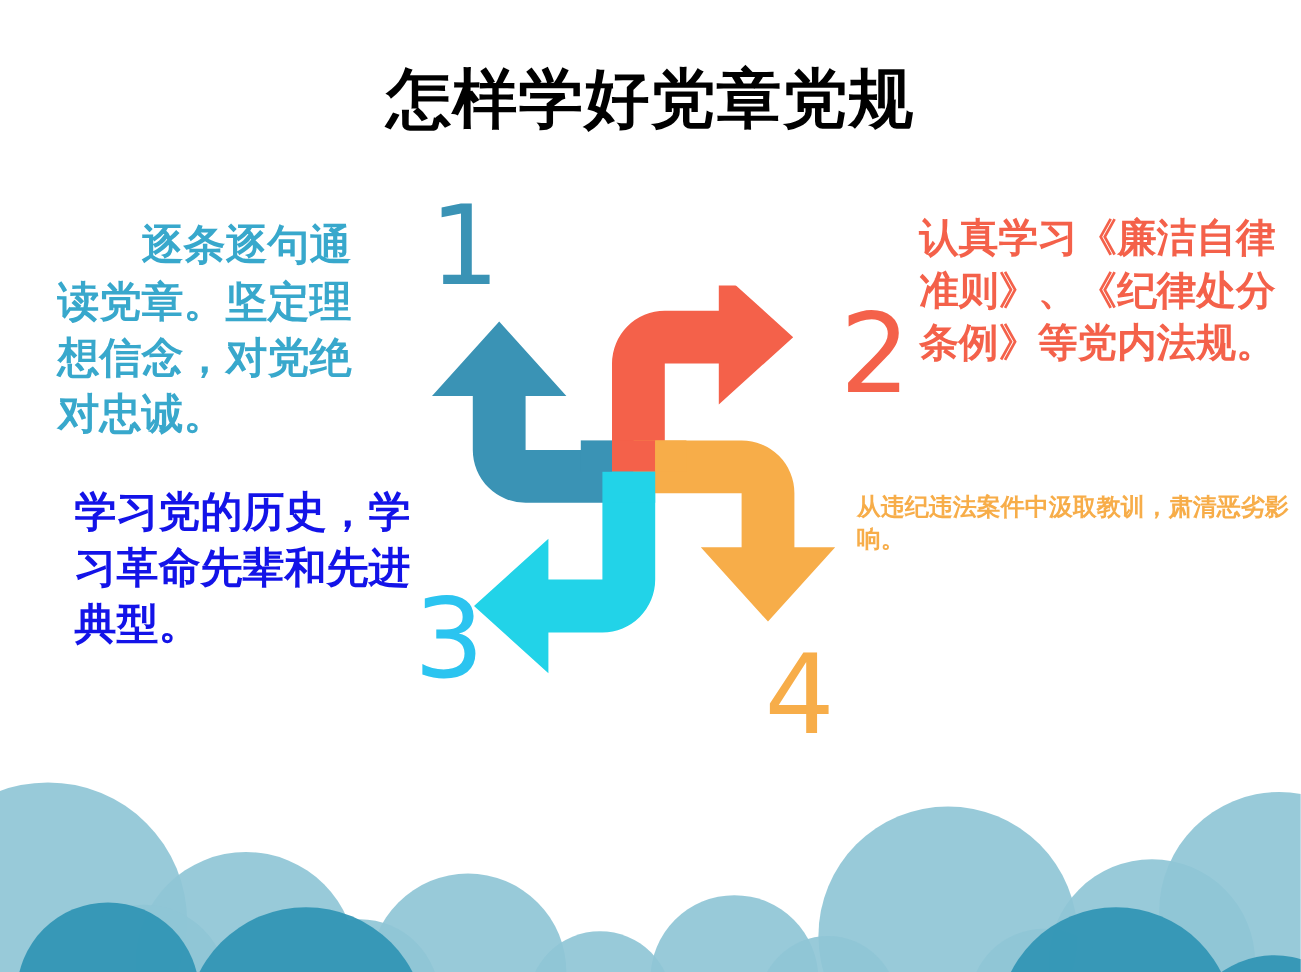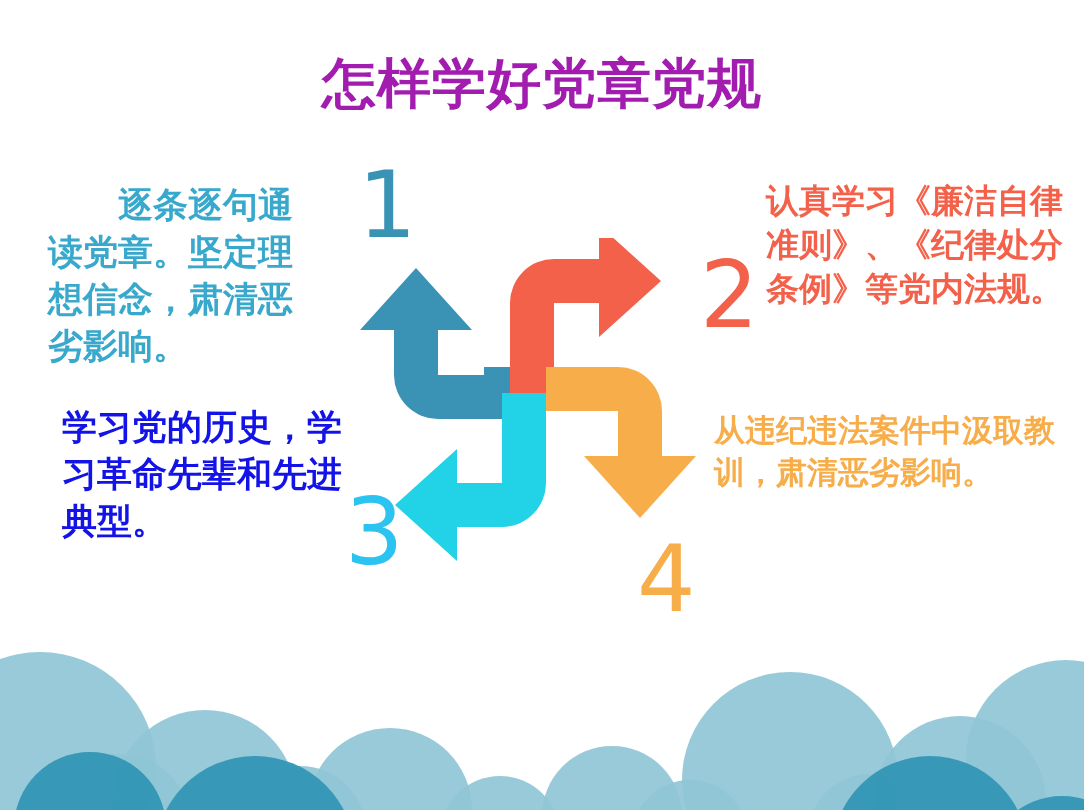--- a/index.html
+++ b/index.html
@@ -27,21 +27,21 @@
   .title {
     position: absolute;
     top: 52px;
     left: 0;
     width: 1084px;
     text-align: center;
     font-size: 54px;
     font-weight: bold;
     line-height: 1.15;
     letter-spacing: 1px;
-    color: #a21caf;
+    color: #000000;
     white-space: nowrap;
   }
 
   
   .txt {
     position: absolute;
     font-weight: bold;
     line-height: 1.34;
   }
   .txt-left-1 {
@@ -58,26 +58,27 @@
     width: 282px;
     font-size: 35px;
     color: #1313E8;
   }
   .txt-right-1 {
     left: 766px;
     top: 179px;
     width: 300px;
     font-size: 33px;
     color: #F4614A;
+    font-family: Liberation Mono, monospace;
   }
   .txt-right-2 {
     left: 714px;
     top: 410px;
     width: 360px;
-    font-size: 31px;
+    font-size: 20px;
     color: #F7AD49;
   }
 
   
   .num {
     position: absolute;
     font-size: 92px;
     font-weight: normal;
     line-height: 1;
     font-family: "DejaVu Sans", sans-serif;
@@ -108,21 +109,21 @@
   }
   .clouds svg { display: block; width: 100%; height: 100%; }
 </style>
 </head>
 <body>
 
 <div class="slide">
 
   <div class="title">怎样学好党章党规</div>
 
-  <div class="txt txt-left-1">逐条逐句通读党章。坚定理想信念，肃清恶劣影响。</div>
+  <div class="txt txt-left-1">逐条逐句通读党章。坚定理想信念，对党绝对忠诚。</div>
 
   <div class="txt txt-left-2">学习党的历史，学习革命先辈和先进典型。</div>
 
   <div class="txt txt-right-1">认真学习《廉洁自律准则》、《纪律处分条例》等党内法规。</div>
 
   <div class="txt txt-right-2">从违纪违法案件中汲取教训，肃清恶劣影响。</div>
 
   <div class="num num-1">1</div>
   <div class="num num-2">2</div>
   <div class="num num-3">3</div>

